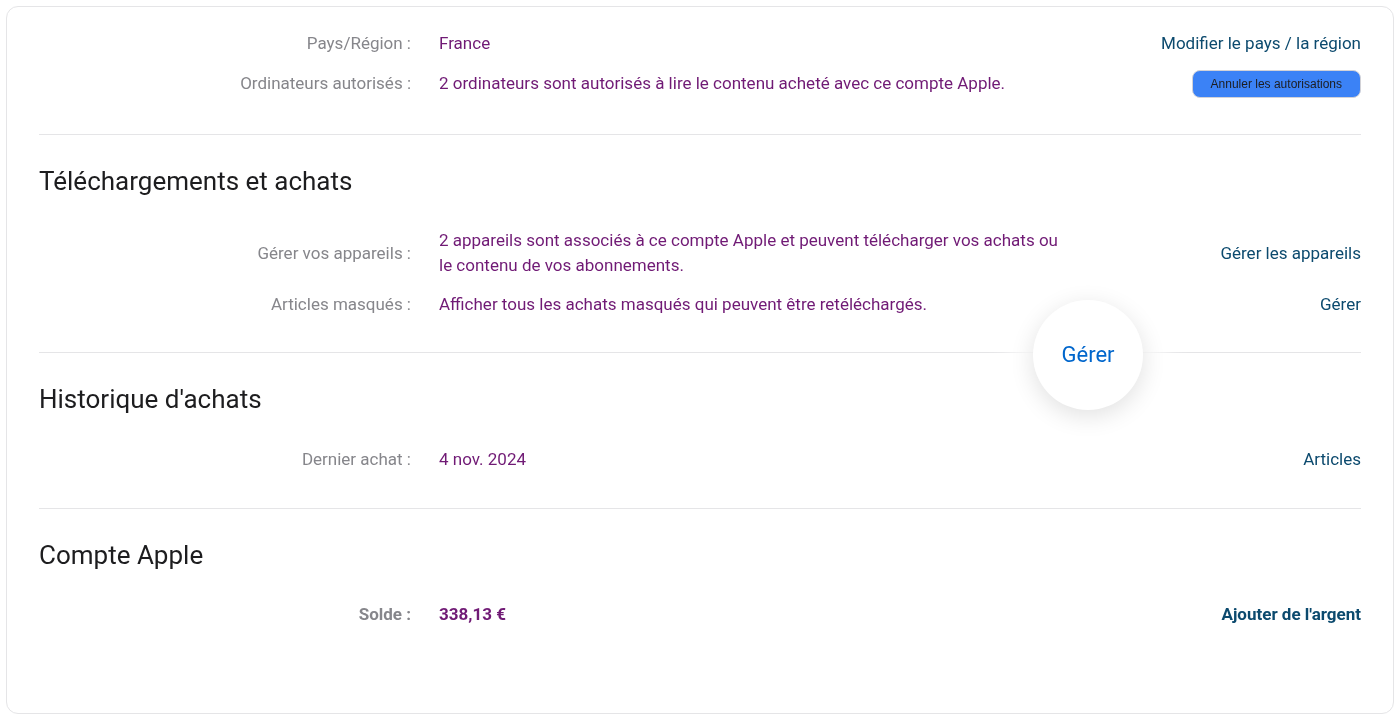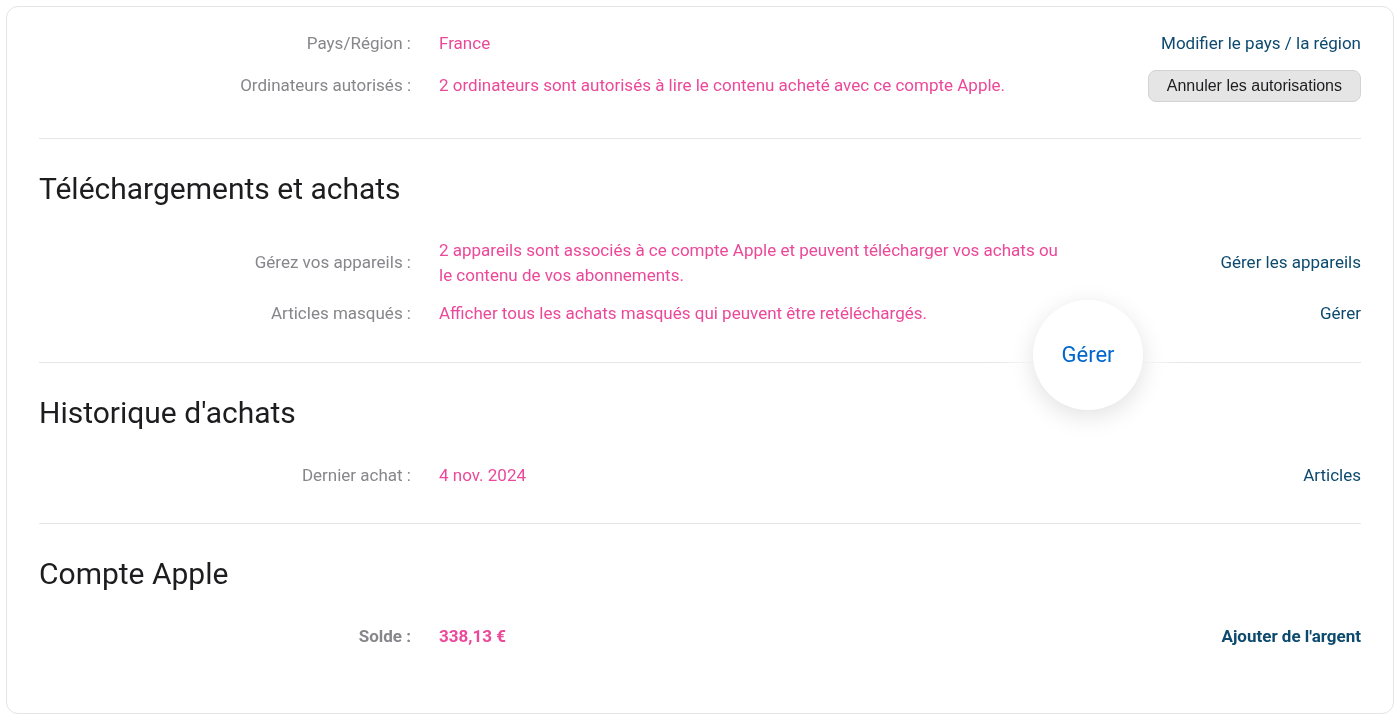--- a/index.html
+++ b/index.html
@@ -31,53 +31,53 @@
     }
     .label-col {
       flex: 0 0 390px;
       text-align: right;
       color: #86868b;
       padding-right: 18px;
       padding-top: 0;
     }
     .value-col {
       flex: 1 1 auto;
-      color: #ec4899;
+      color: #701a75;
       padding-right: 16px;
     }
     .action-col {
       flex: 0 0 260px;
       text-align: right;
       display: flex;
       justify-content: flex-end;
       align-items: flex-start;
     }
     .link {
       color: #0c4a6e;
       cursor: pointer;
       text-decoration: none;
     }
     .btn {
       display: inline-block;
       padding: 6px 18px;
       border: 1px solid #d2d2d7;
       border-radius: 8px;
-      background: #e5e5e5;
+      background: #3b82f6;
       color: #1d1d1f;
-      font-size: 16px;
+      font-size: 12px;
       cursor: pointer;
       white-space: nowrap;
     }
     .divider {
       border: none;
       border-top: 1px solid #e5e5e7;
       margin: 36px 0 28px 0;
     }
     .section-title {
-      font-size: 30px;
+      font-size: 26px;
       font-weight: 400;
       color: #1d1d1f;
       margin-bottom: 28px;
     }
     .callout {
       position: absolute;
       width: 110px;
       height: 110px;
       border-radius: 50%;
       background: #fff;
@@ -110,21 +110,21 @@
     <div class="action-col">
       <button class="btn">Annuler les autorisations</button>
     </div>
   </div>
 
   <hr class="divider">
 
   <h2 class="section-title">Téléchargements et achats</h2>
 
   <div class="row">
-    <div class="label-col">Gérez vos appareils :</div>
+    <div class="label-col">Gérer vos appareils :</div>
     <div class="value-col">2 appareils sont associés à ce compte Apple et peuvent télécharger vos achats ou le contenu de vos abonnements.</div>
     <div class="action-col">
       <a class="link">Gérer les appareils</a>
     </div>
   </div>
 
   <div class="row">
     <div class="label-col">Articles masqués :</div>
     <div class="value-col">Afficher tous les achats masqués qui peuvent être retéléchargés.</div>
     <div class="action-col">

